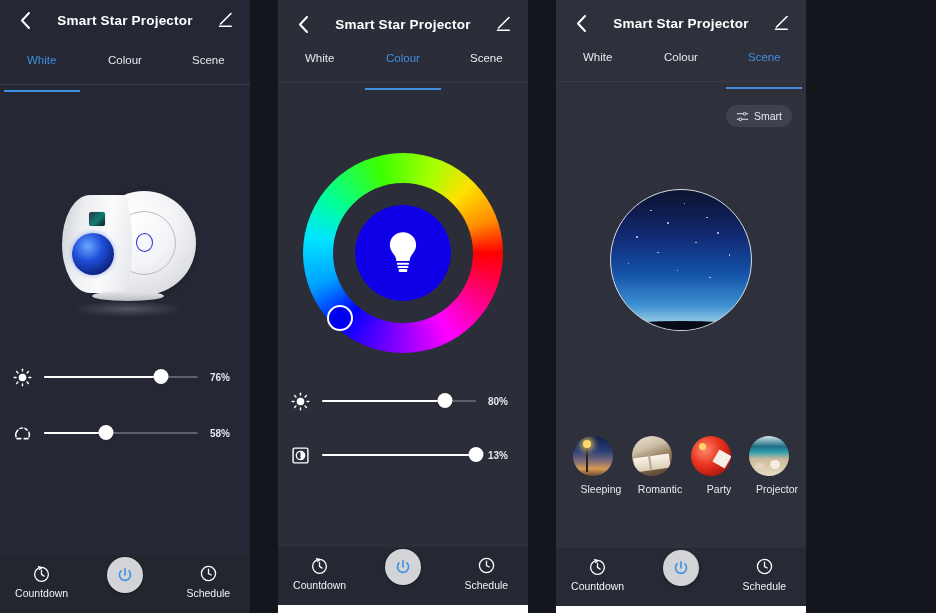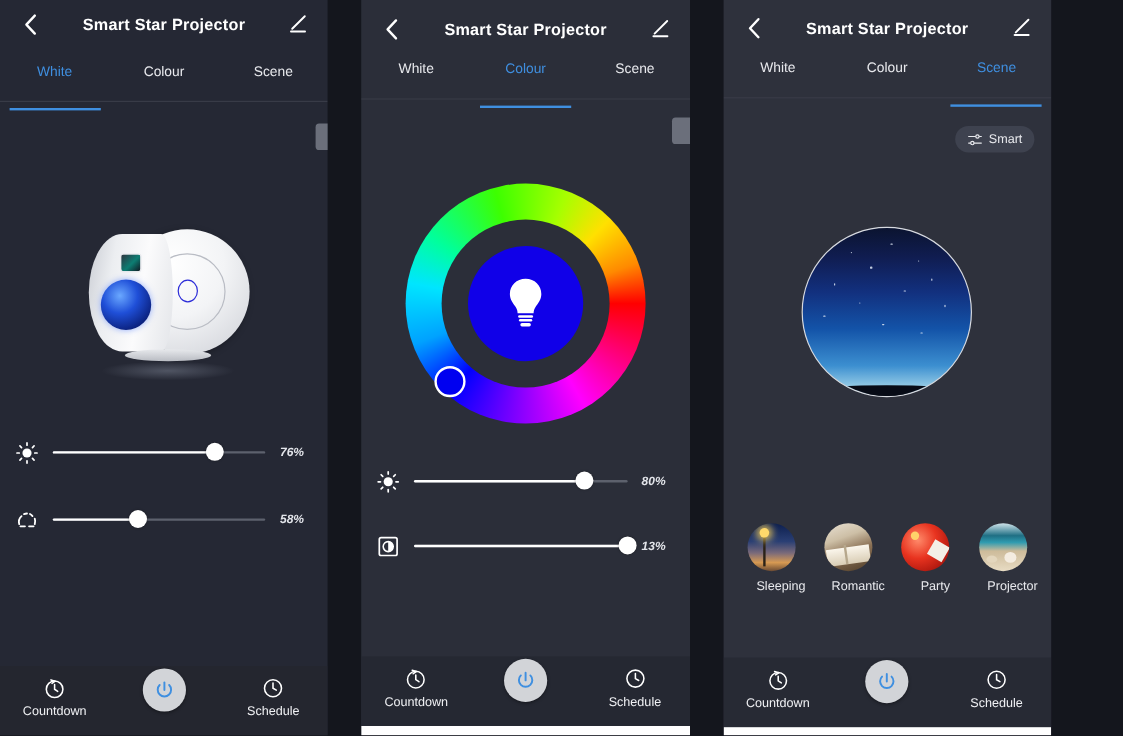--- a/index.html
+++ b/index.html
@@ -4,21 +4,21 @@
 <style>
   * { box-sizing: border-box; margin: 0; padding: 0; }
   html, body {
     width: 936px; height: 613px;
     background: #14161d;
     font-family: "Liberation Sans", sans-serif;
     overflow: hidden;
   }
   .screens {
     display: flex;
-    width: 876px; height: 613px; gap: 28px;
+    width: 806px; height: 613px; gap: 28px;
   }
   .panel {
     position: relative;
     width: 312px; height: 613px;
     background: #2b2e39;
     overflow: hidden;
   }
   .panel.p1 { background: #252834; }
   .panel.p2 { background: #2b2e39; }
   .panel.p3 { background: #2e313c; }
@@ -223,21 +223,20 @@
     transform: translateX(-7.5px);
     cursor: pointer;
     box-shadow: 0 0 2px rgba(0,0,0,.4);
   }
   .sl-val {
     flex: 0 0 46px;
     color: #e3e5ea;
     font-size: 10px;
     font-weight: bold;
     padding-left: 6px;
-    font-style: italic;
   }
 
   .p1 .slider-row.r1 { top: 364px; }
   .p1 .slider-row.r2 { top: 420px; }
   .p2 .slider-row.r1 { top: 388px; }
   .p2 .slider-row.r2 { top: 442px; }
 
   
   .wheel-wrap {
     position: absolute;

